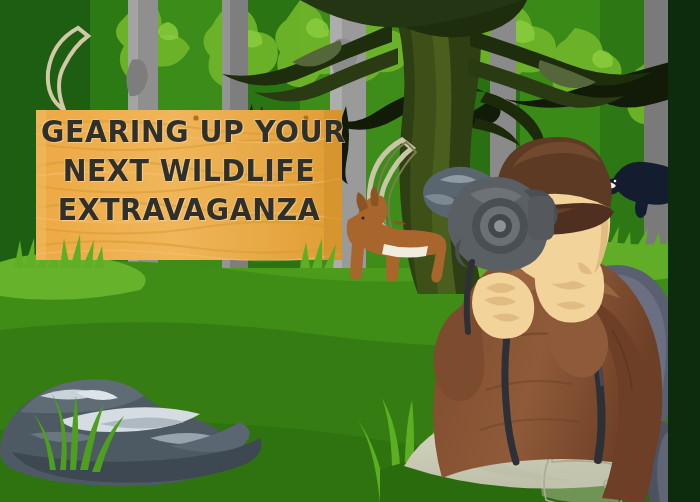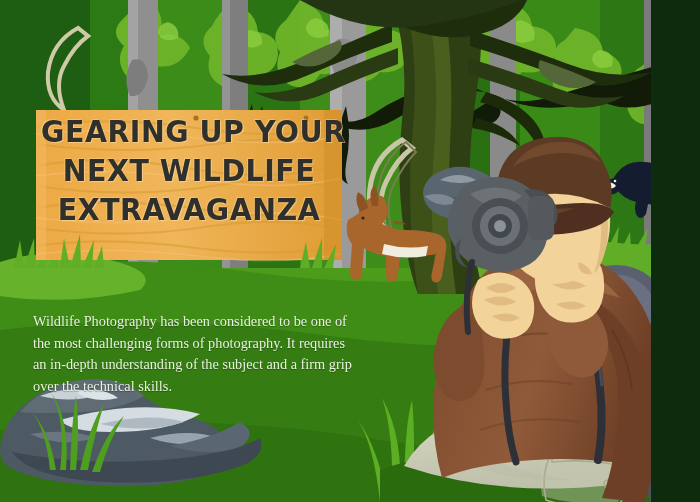--- a/index.html
+++ b/index.html
@@ -1,17 +1,17 @@
 <!DOCTYPE html>
 <html><head>
 <meta charset="utf-8">
 <style>
   html,body{margin:0;padding:0;background:#0d2b0d;}
   body{font-family:"Liberation Serif", serif;}
-  .stage{position:relative;width:605px;height:502px;overflow:hidden;background:#8b5cf6;padding-left:46px;}
+  .stage{position:relative;width:668px;height:502px;overflow:hidden;background:#8b5cf6;}
   .stage *{box-sizing:border-box;}
   .layer{position:absolute;inset:0;}
   svg{display:block;}
   .headline{
     position:absolute;left:44px;top:112px;width:290px;
     font-family:"DejaVu Sans Condensed","DejaVu Sans",sans-serif;
     font-weight:bold;font-size:31px;line-height:39px;letter-spacing:0.5px;
     color:#2f2f2b;text-align:center;text-transform:uppercase;
     text-shadow:1px 1px 0 rgba(255,225,175,.55),-1px -1px 0 rgba(255,230,185,.35);
     transform:scaleX(1.02);
@@ -321,15 +321,14 @@
       <path d="M300 268 l6 -26 l4 26z M312 268 l10 -30 l0 30z M324 268 l12 -24 l-3 24z"></path>
     </g>
   </svg>
 
   <div class="headline">
     <span class="ln">Gearing Up Your</span>
     <span class="ln">Next Wildlife</span>
     <span class="ln">Extravaganza</span>
   </div>
 
-  <p class="body-copy">Wildlife Photography has been considered to be one of the most challenging forms of photography. It requires an in-depth understanding of the subject and a firm grip over the technical skills.</p>
 
 </div>
 
 </body></html>

